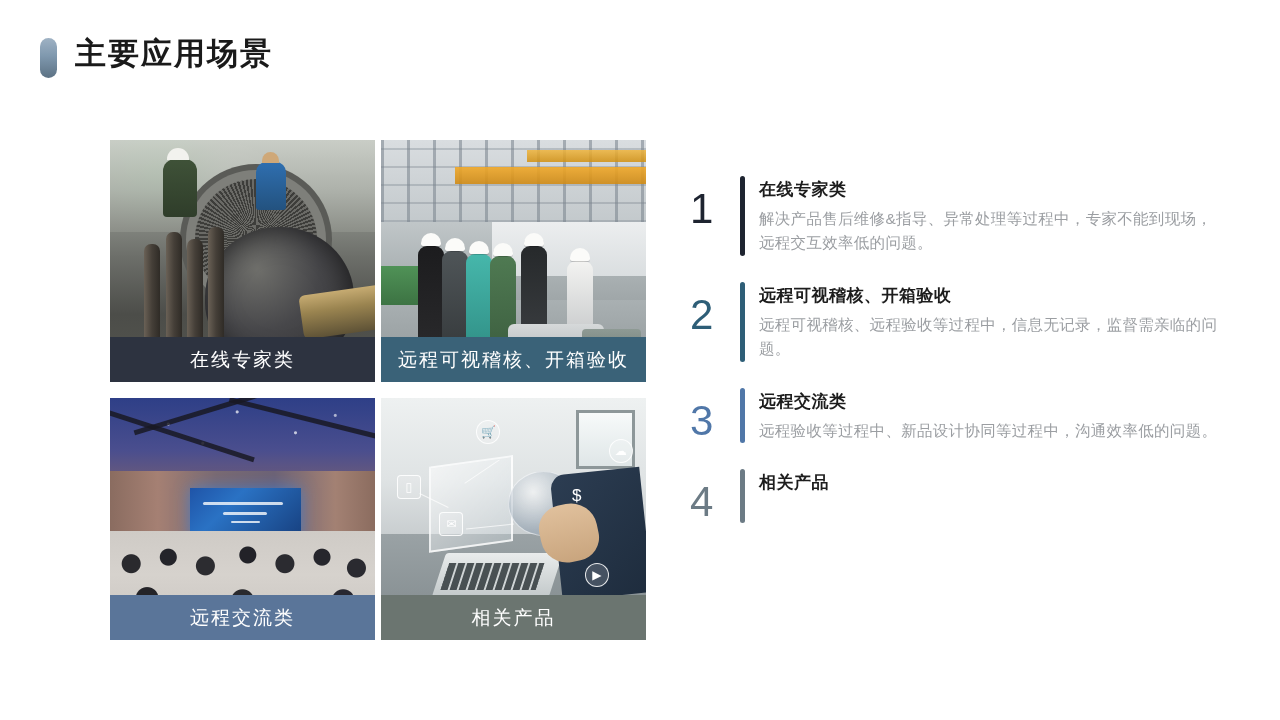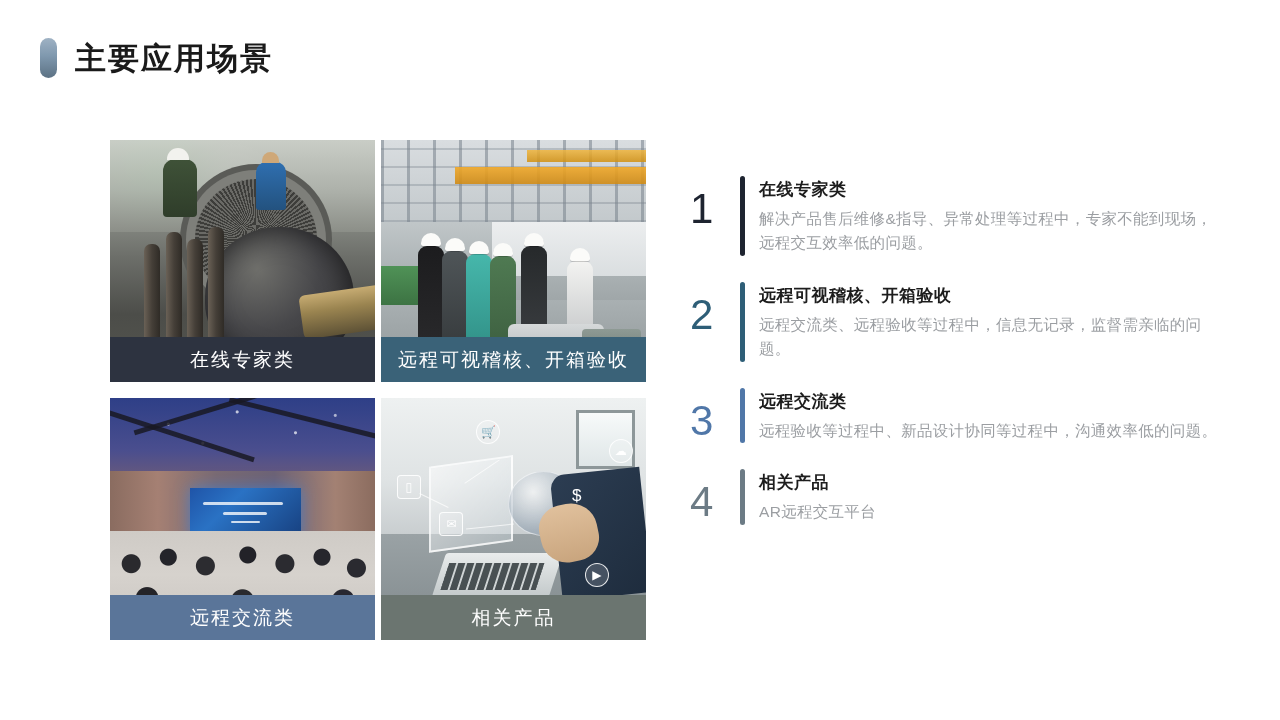--- a/index.html
+++ b/index.html
@@ -14,21 +14,21 @@
     overflow: hidden;
     position: relative;
   }
 
   
   #slide-header {
     position: absolute;
     left: 40px;
     top: 38px;
     display: flex;
-    align-items: center;
+    align-items: flex-start;
     gap: 18px;
   }
   #title-bullet {
     width: 17px;
     height: 40px;
     border-radius: 9px;
     background: linear-gradient(180deg, #9fb2c4 0%, #7f98ae 45%, #5c7284 100%);
   }
   #page-title {
     font-size: 31px;
@@ -491,35 +491,34 @@
       <div class="feature-title">在线专家类</div>
       <div class="feature-desc">解决产品售后维修&amp;指导、异常处理等过程中，专家不能到现场，远程交互效率低的问题。</div>
     </div>
   </div>
 
   <div class="feature-row">
     <div class="feature-number" style="color: rgb(46, 94, 119);">2</div>
     <div class="feature-rule" style="background-color: rgb(46, 94, 119);"></div>
     <div class="feature-text">
       <div class="feature-title">远程可视稽核、开箱验收</div>
-      <div class="feature-desc">远程交流类、远程验收等过程中，信息无记录，监督需亲临的问题。</div>
+      <div class="feature-desc">远程可视稽核、远程验收等过程中，信息无记录，监督需亲临的问题。</div>
     </div>
   </div>
 
   <div class="feature-row">
     <div class="feature-number" style="color: rgb(80, 119, 168);">3</div>
     <div class="feature-rule" style="background-color: rgb(80, 119, 168);"></div>
     <div class="feature-text">
       <div class="feature-title">远程交流类</div>
       <div class="feature-desc">远程验收等过程中、新品设计协同等过程中，沟通效率低的问题。</div>
     </div>
   </div>
 
   <div class="feature-row">
     <div class="feature-number" style="color: rgb(108, 123, 133);">4</div>
     <div class="feature-rule" style="background-color: rgb(108, 123, 133);"></div>
     <div class="feature-text">
       <div class="feature-title">相关产品</div>
-      <div class="feature-desc">AR远程交互平台</div>
     </div>
   </div>
 
 </div>
 
 </body></html>

